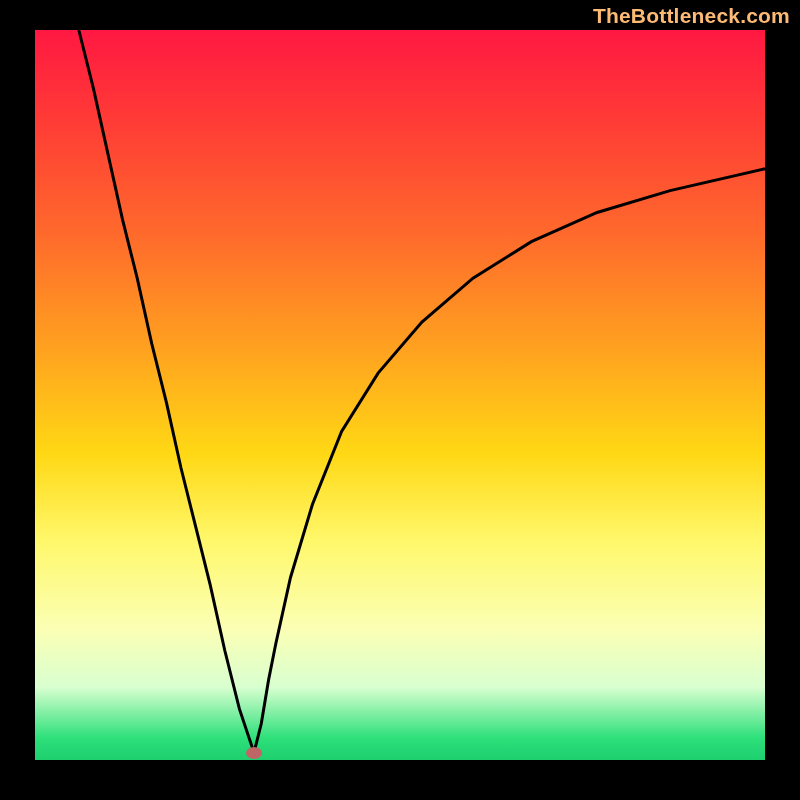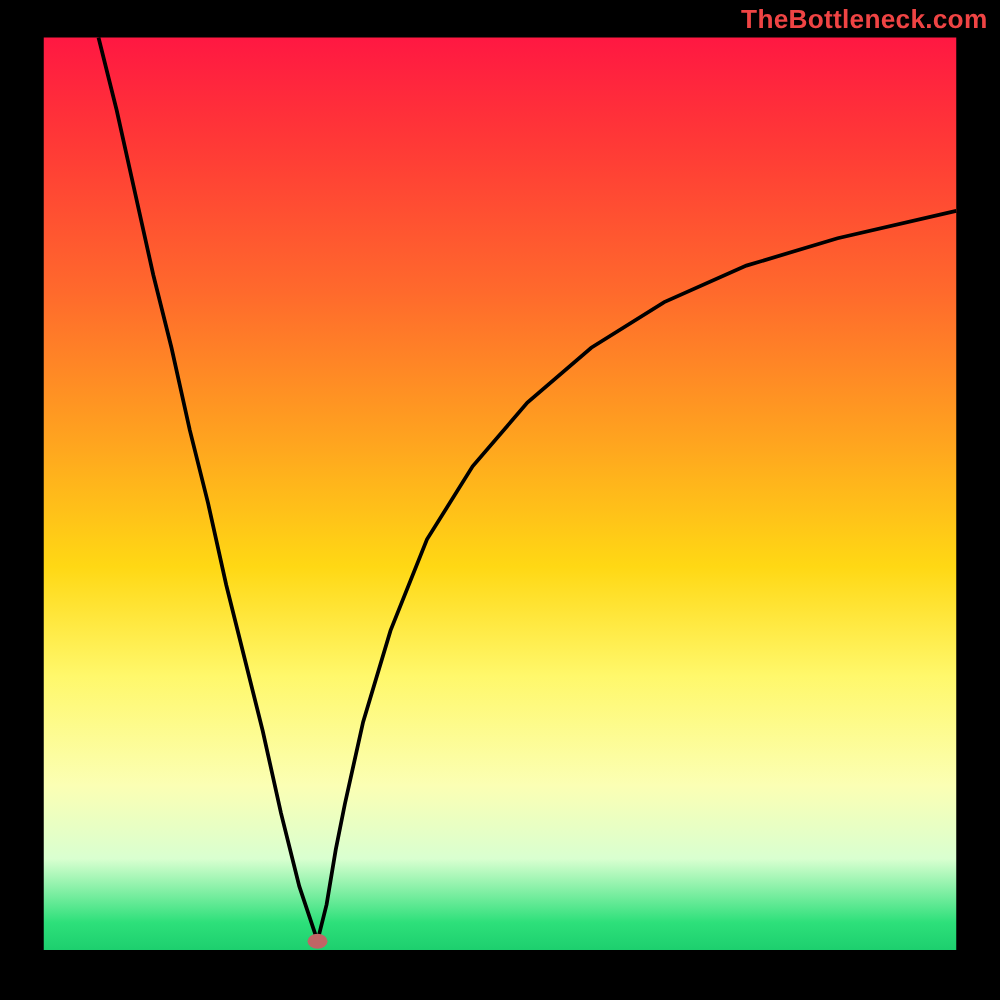--- a/index.html
+++ b/index.html
@@ -52,21 +52,21 @@
     position: absolute;
     border-radius: 50%;
     transform: translate(-50%, -50%);
   }
   .watermark {
     position: absolute;
     top: 4px;
     right: 10px;
     font-size: 21px;
     font-weight: 600;
-    color: #ef4444;
+    color: #fdba74;
     letter-spacing: 0.2px;
     user-select: none;
   }
 </style>
 </head>
 <body>
 
 <div class="frame">
 
   <div class="plot-area">

